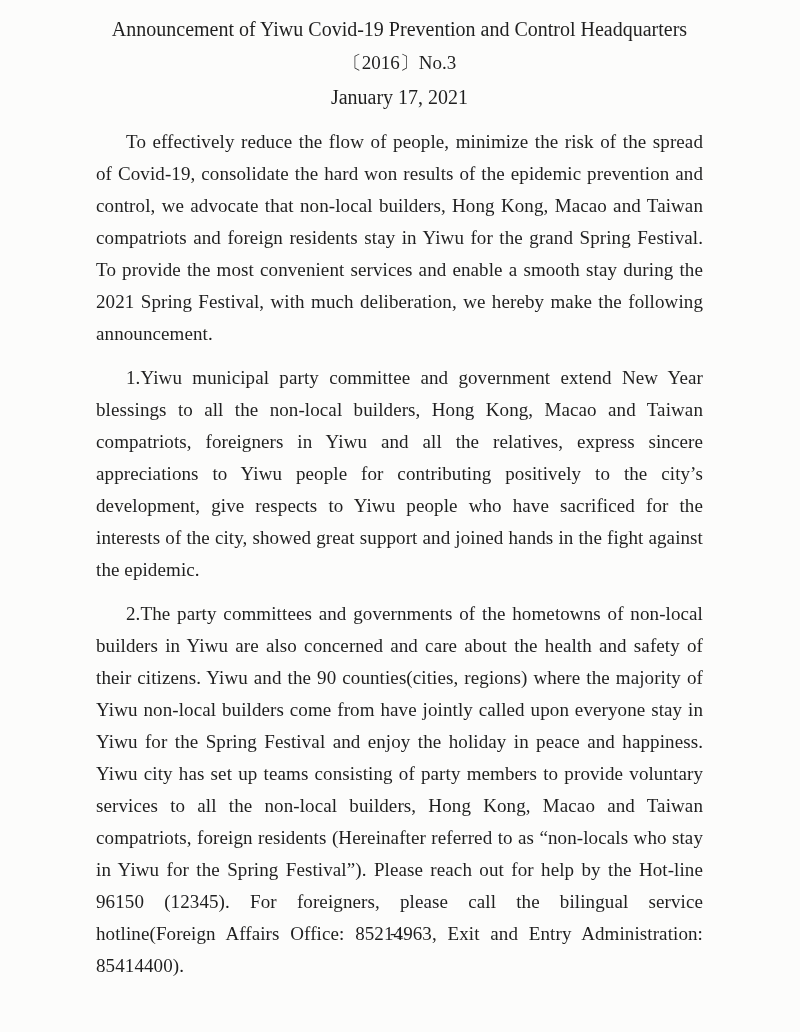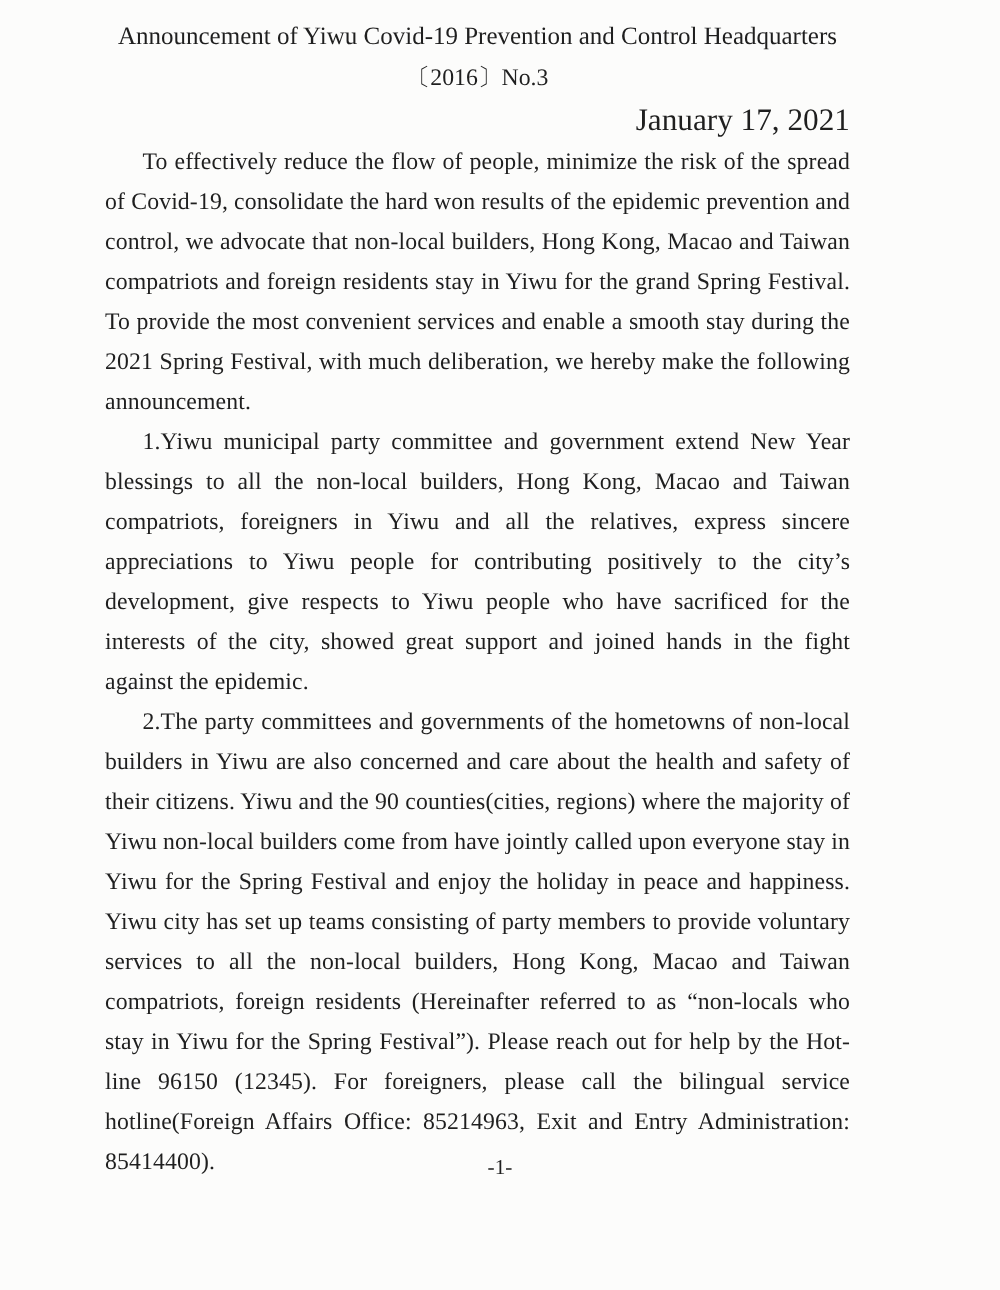--- a/index.html
+++ b/index.html
@@ -11,42 +11,42 @@
     height: 1032px;
     background: #ffffff;
     overflow: hidden;
   }
   .page {
     position: relative;
     width: 800px;
     height: 1032px;
     box-sizing: border-box;
     background: #fcfcfb;
-    padding: 12px 120px 0 84px;
+    padding: 12px 85px 0 84px;
     font-family: "Liberation Serif", "DejaVu Serif", serif;
     color: #1f1f1f;
   }
   .doc-title {
     font-size: 20px;
     line-height: 34px;
     text-align: center;
     white-space: nowrap;
   }
   .doc-number {
     font-size: 19px;
     line-height: 34px;
     text-align: center;
   }
   .doc-date {
-    font-size: 25px;
+    font-size: 20px;
     line-height: 34px;
-    text-align: right;
+    text-align: center;
   }
   .para {
-    margin: 0;
+    margin: 12px;
     font-size: 19px;
     line-height: 32px;
     text-align: justify;
     text-indent: 30px;
     letter-spacing: 0.1px;
   }
   .page-number {
     position: absolute;
     left: 0;
     right: 0;

